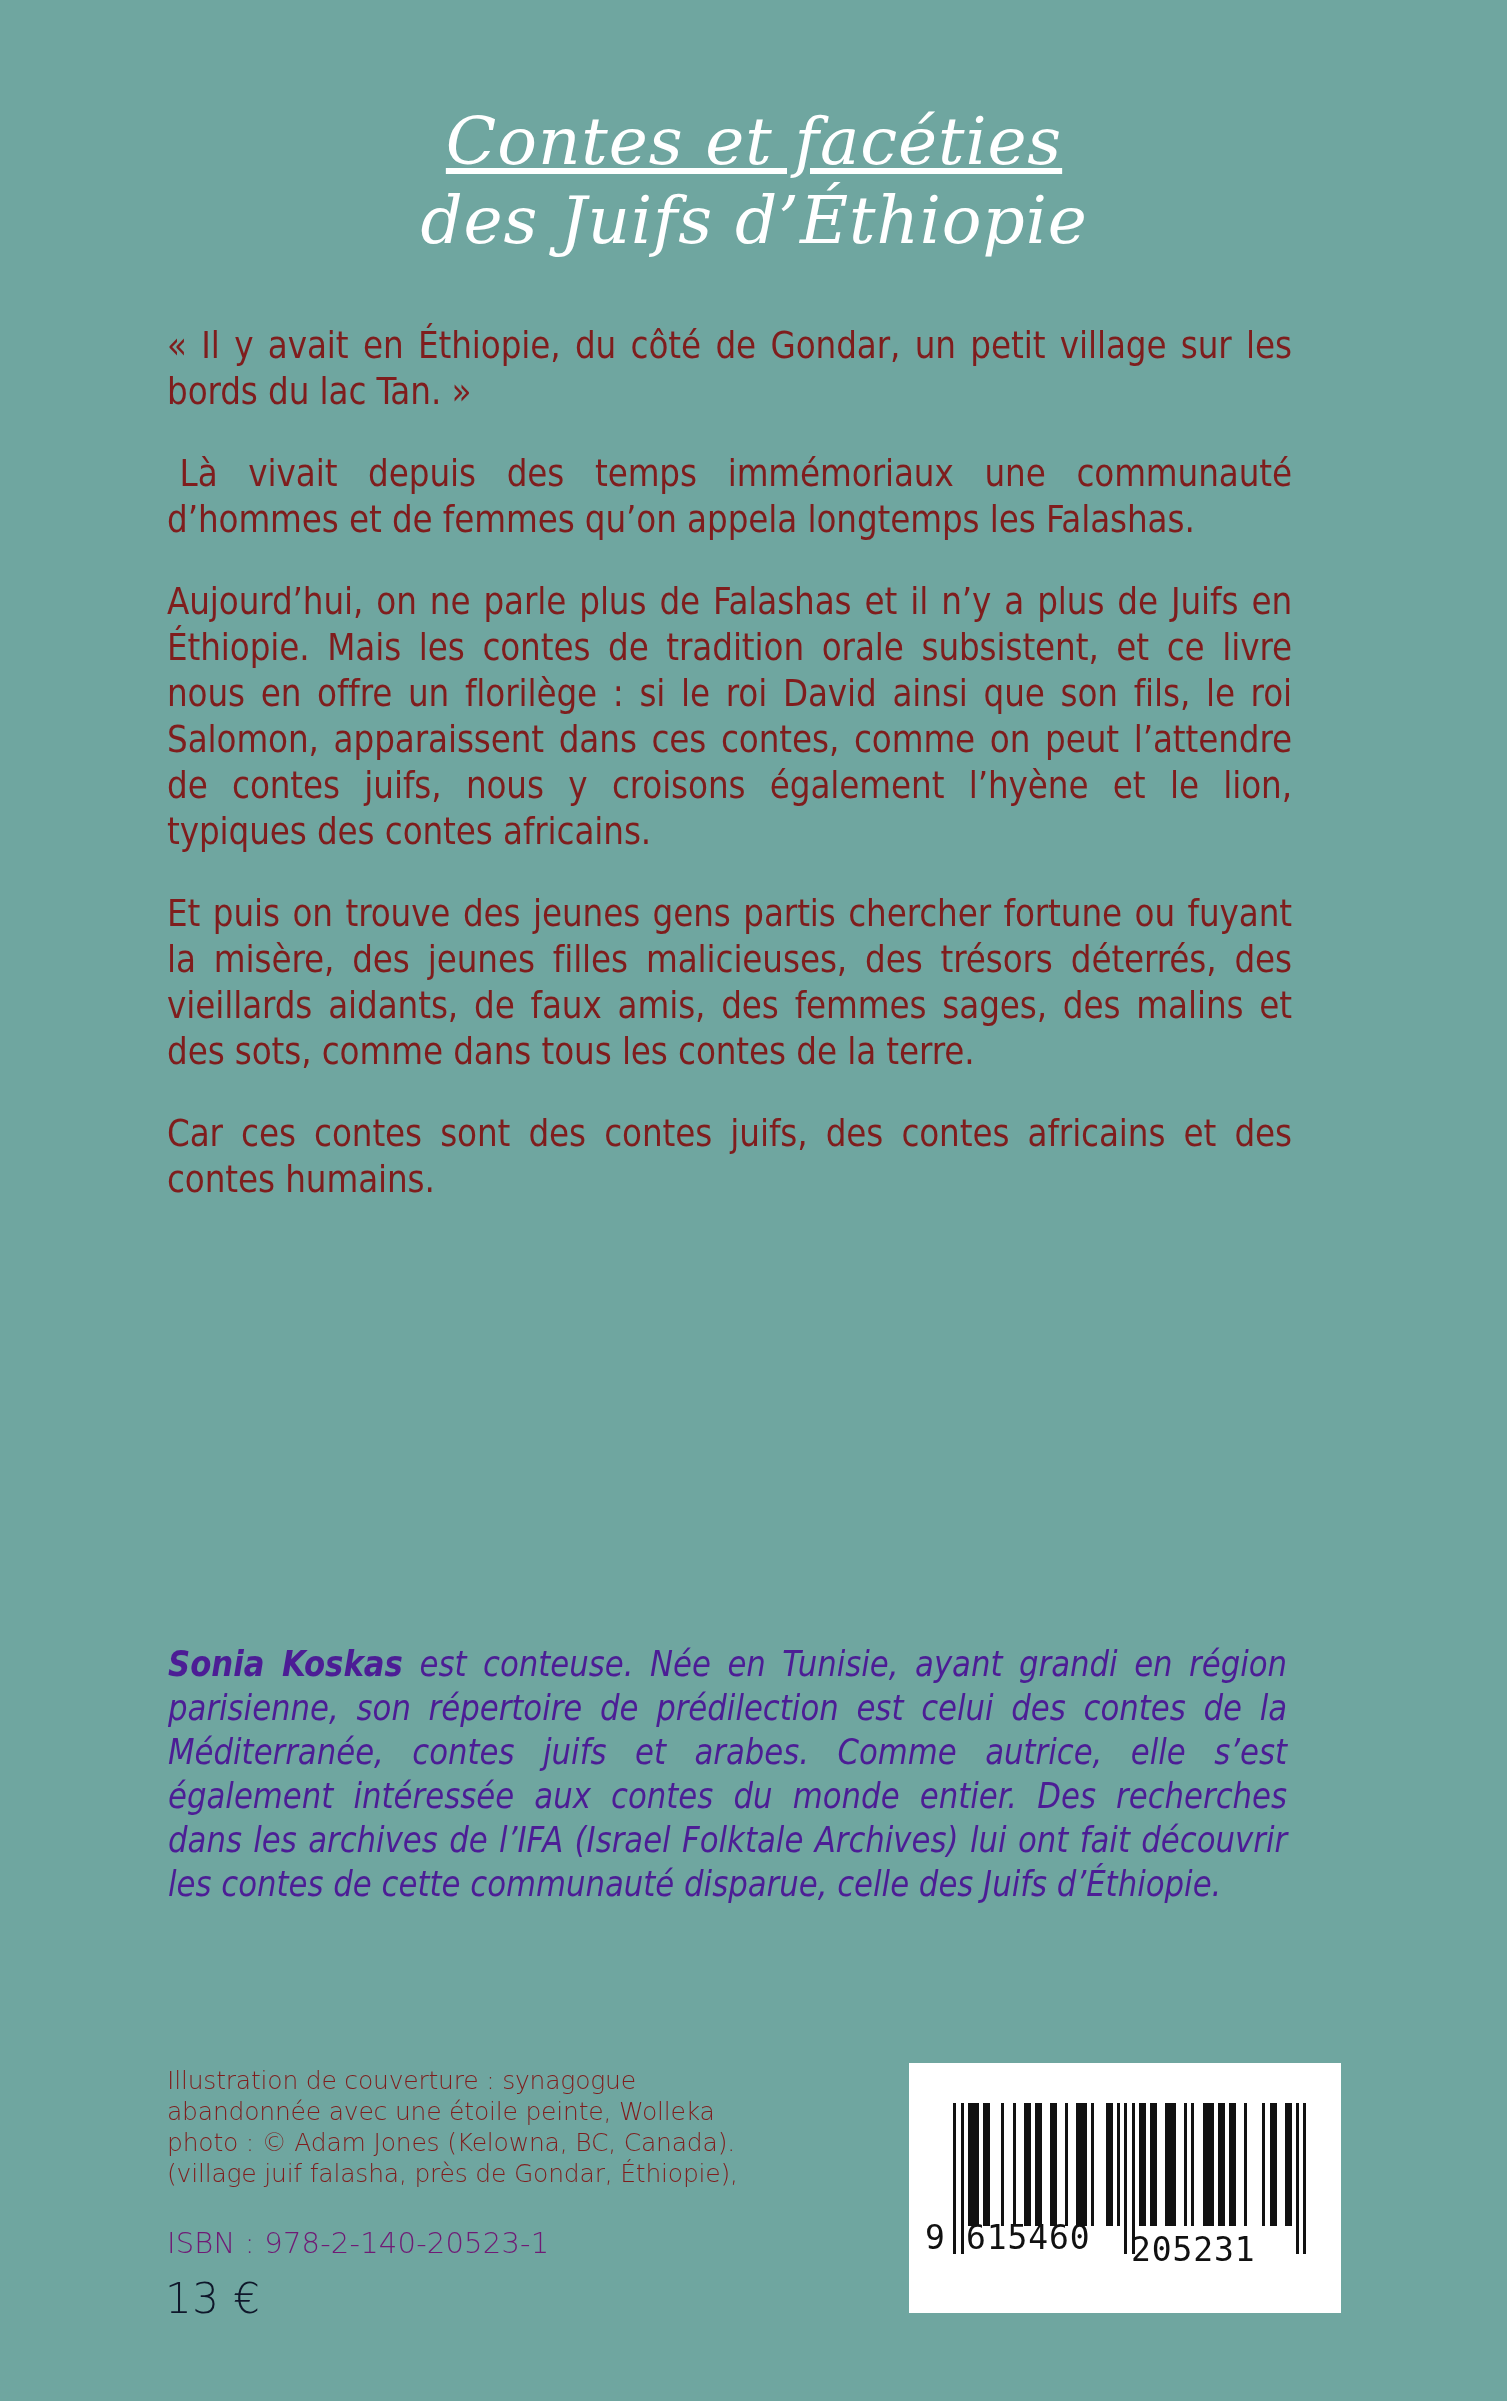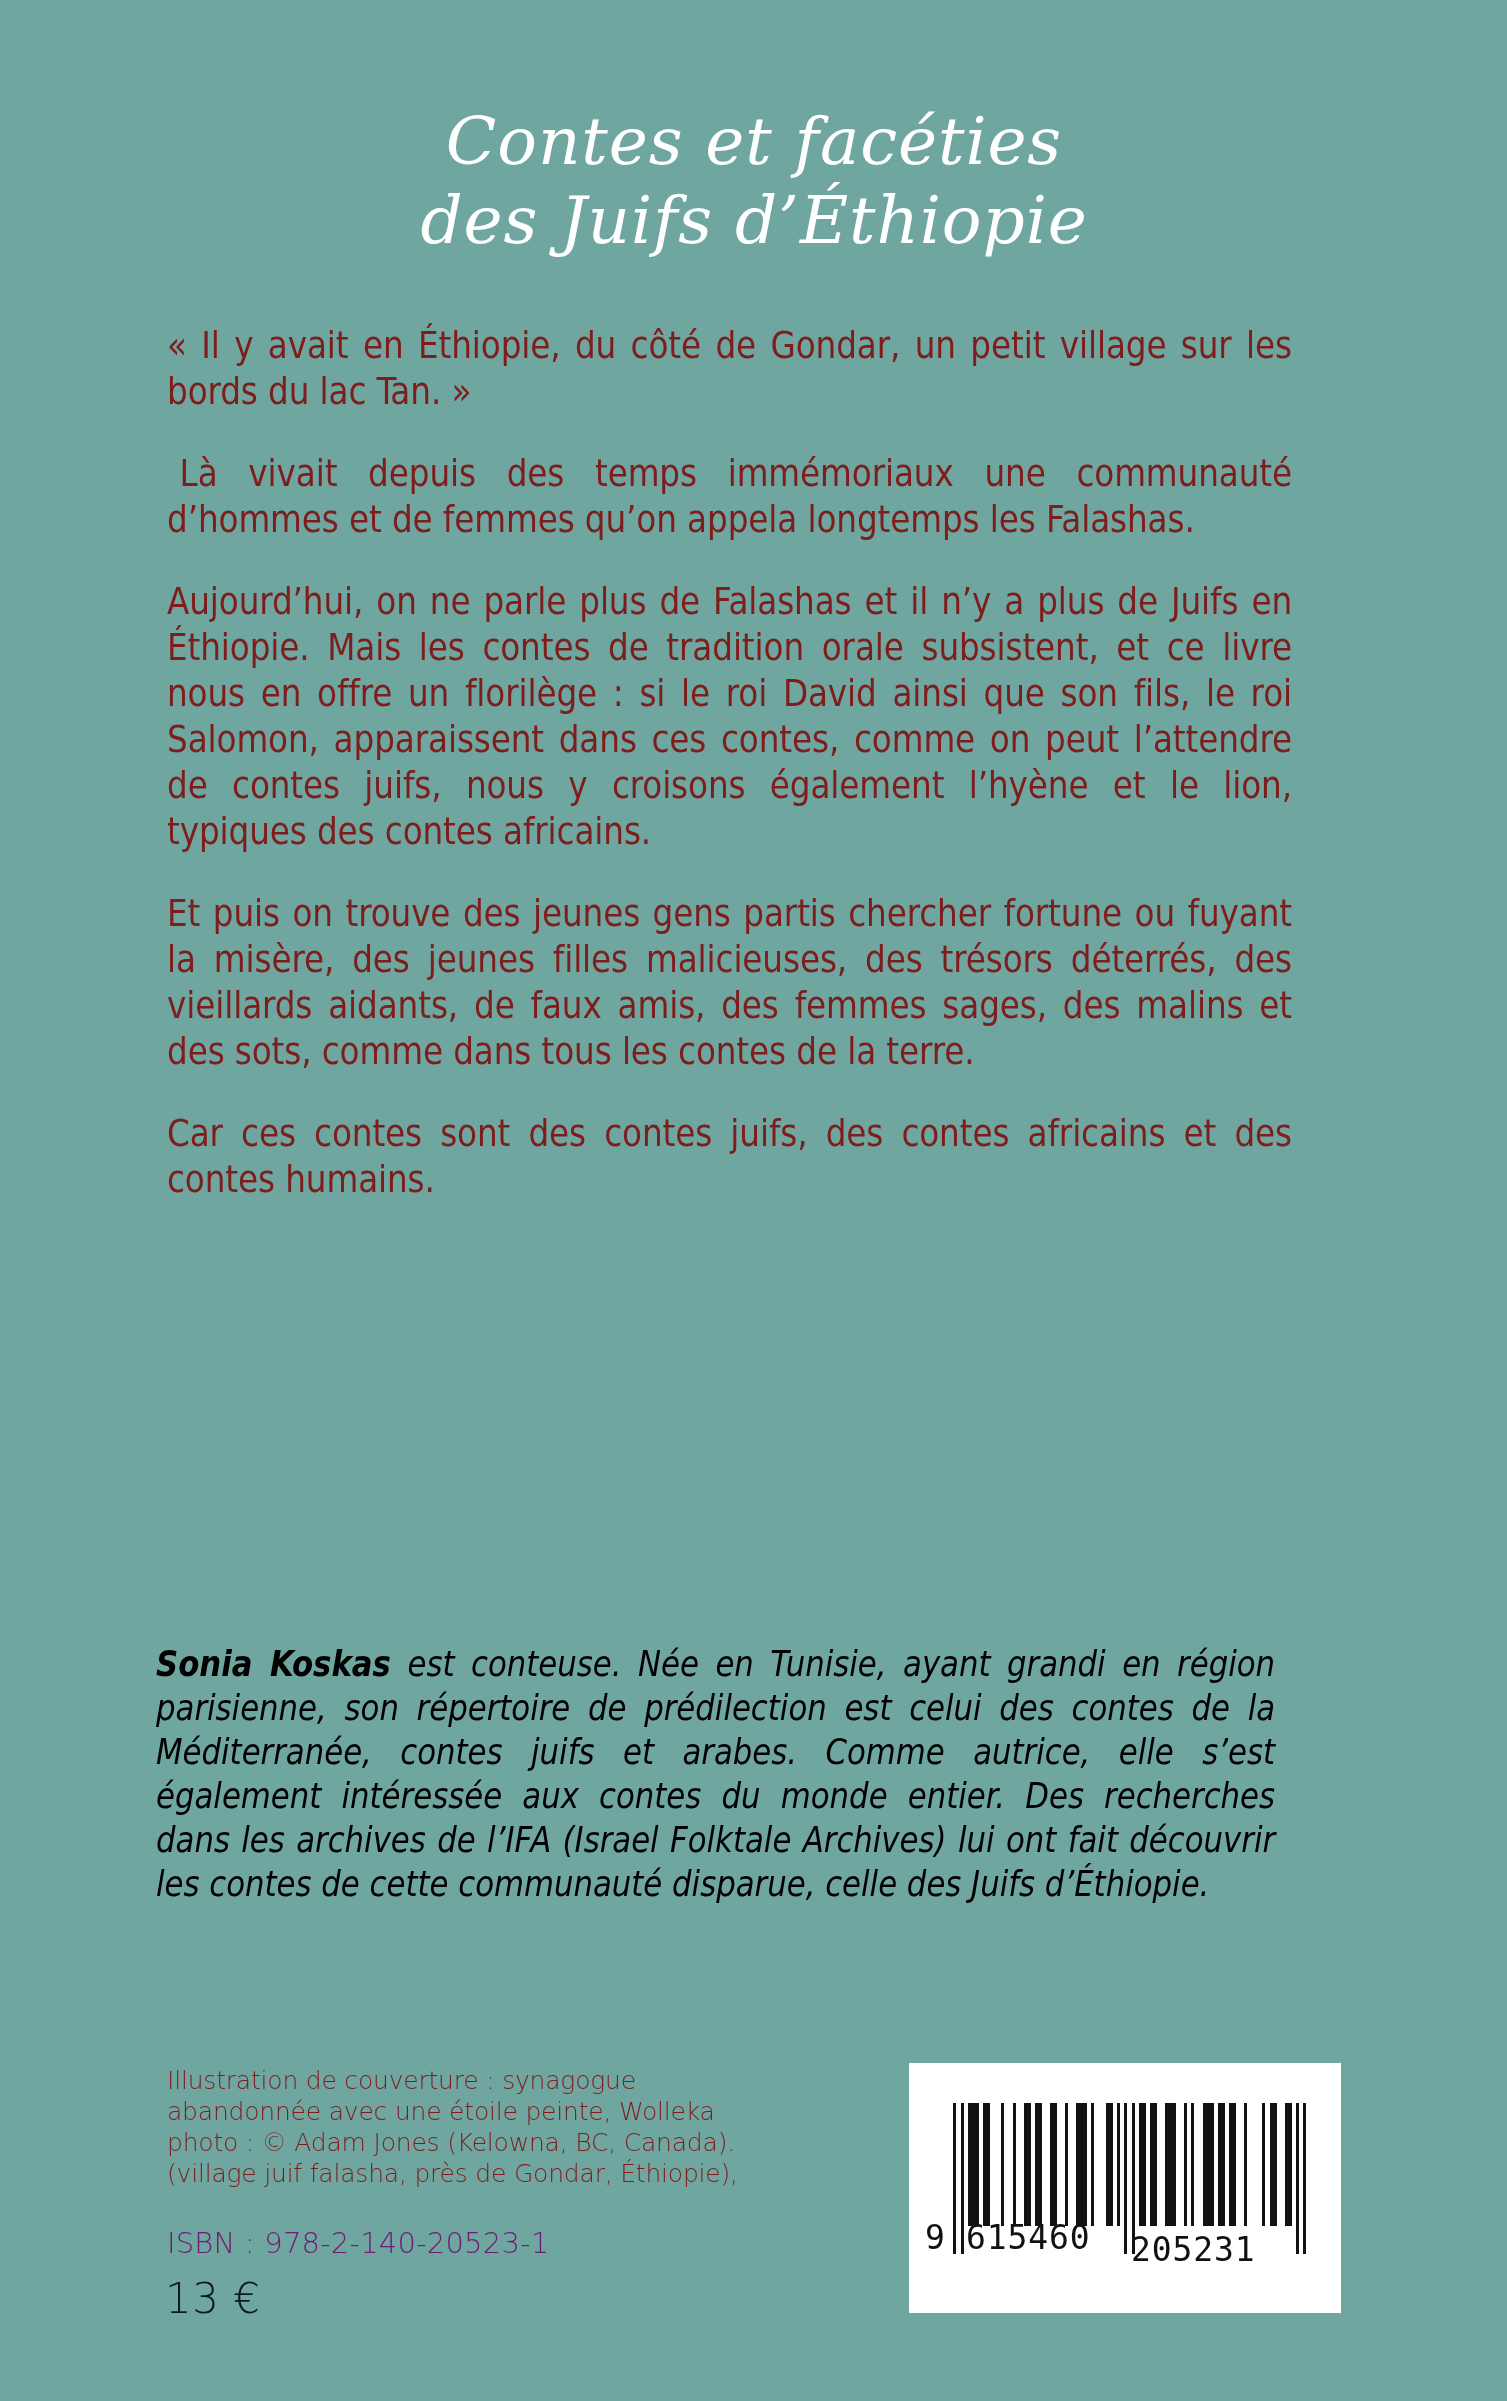--- a/index.html
+++ b/index.html
@@ -28,21 +28,21 @@
   }
   .title-line {
     font-family: "DejaVu Serif", "Liberation Serif", serif;
     font-style: italic;
     font-weight: 400;
     font-size: 66px;
     line-height: 79px;
     letter-spacing: 0.9px;
     white-space: nowrap;
   }
-  .title-line.l1 { padding-left: 0; }
+  .title-line.l1 { padding-left: 0; text-decoration: underline; }
   .title-line.l2 { }
 
   
   .blurb {
     position: absolute;
     left: 167px;
     top: 322px;
     width: 1178px;
     color: #7f1d1d;
   }
@@ -56,24 +56,24 @@
     letter-spacing: -0.1px;
     transform: scaleX(0.955);
     transform-origin: left top;
   }
   .blurb p:last-child { margin-bottom: 0; }
   .blurb p.indent { text-indent: 13.2px; }
 
   
   .bio {
     position: absolute;
-    left: 156px;
+    left: 168px;
     top: 1642px;
     width: 1178px;
-    color: #000000;
+    color: #4c1d95;
   }
   .bio p {
     margin: 0;
     font-family: "DejaVu Sans Condensed", "Liberation Sans Narrow", "Liberation Sans", sans-serif;
     font-style: italic;
     font-weight: 300;
     font-size: 36px;
     line-height: 44px;
     text-align: justify;
     transform: scaleX(0.95);

